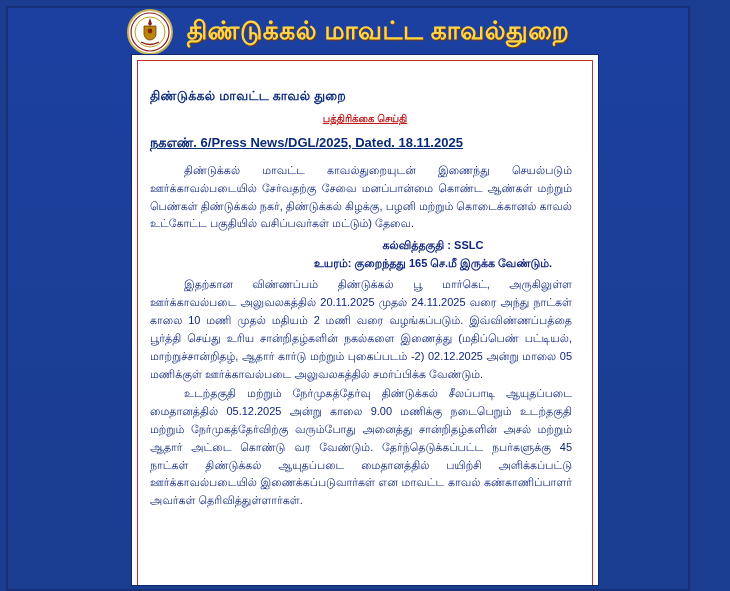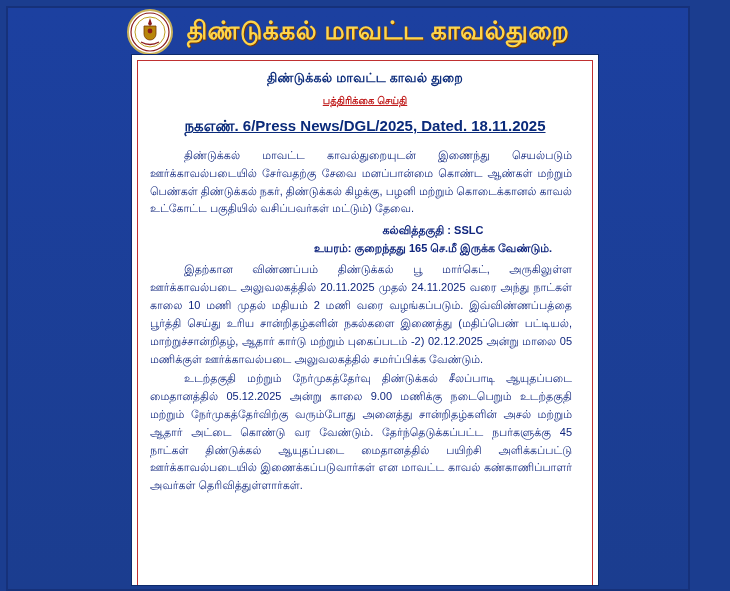--- a/index.html
+++ b/index.html
@@ -80,39 +80,37 @@
     left: 5px;
     top: 5px;
     right: 5px;
     bottom: -2px;
     border: 1px solid #c03030;
     box-sizing: border-box;
     padding: 8px 12px 0 12px;
     background: #ffffff;
   }
   .doc-title {
-    text-align: center;
     color: #0a2a7a;
     font-size: 12.5px;
     font-weight: bold;
     letter-spacing: 0.3px;
-    margin-top: 2px;
+    margin-top: 20px;
   }
   .doc-subtitle {
     text-align: center;
     color: #c01c1c;
     font-size: 10px;
     font-weight: bold;
     text-decoration: underline;
     margin-top: 8px;
   }
   .doc-refline {
-    text-align: center;
     color: #0a2a7a;
-    font-size: 15px;
+    font-size: 13px;
     font-weight: bold;
     text-decoration: underline;
     margin-top: 9px;
   }
   .body-text {
     margin-top: 10px;
     color: #10267e;
     font-size: 11px;
     line-height: 1.62;
     text-align: justify;

